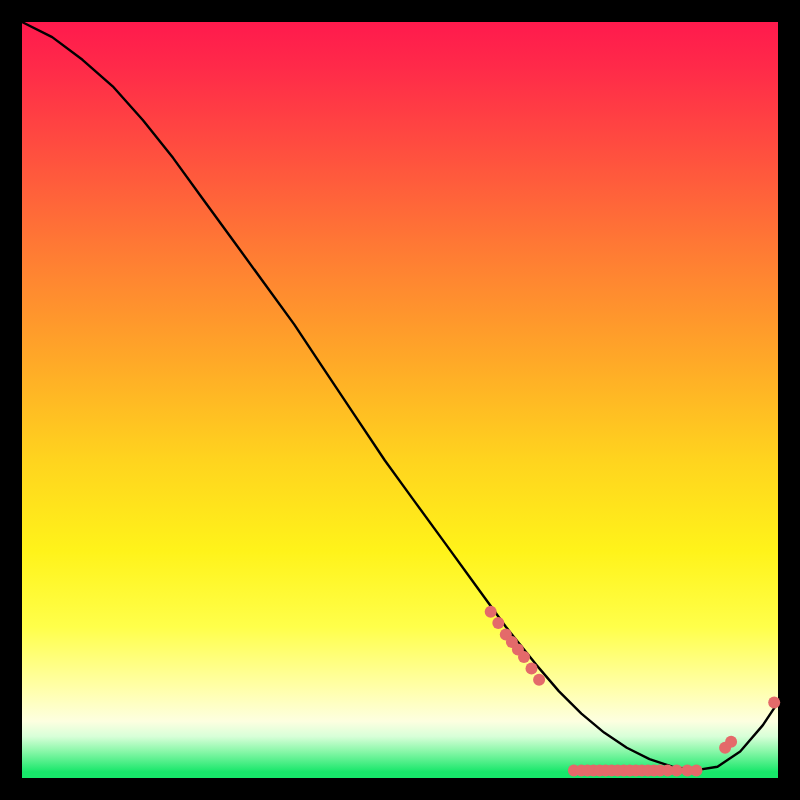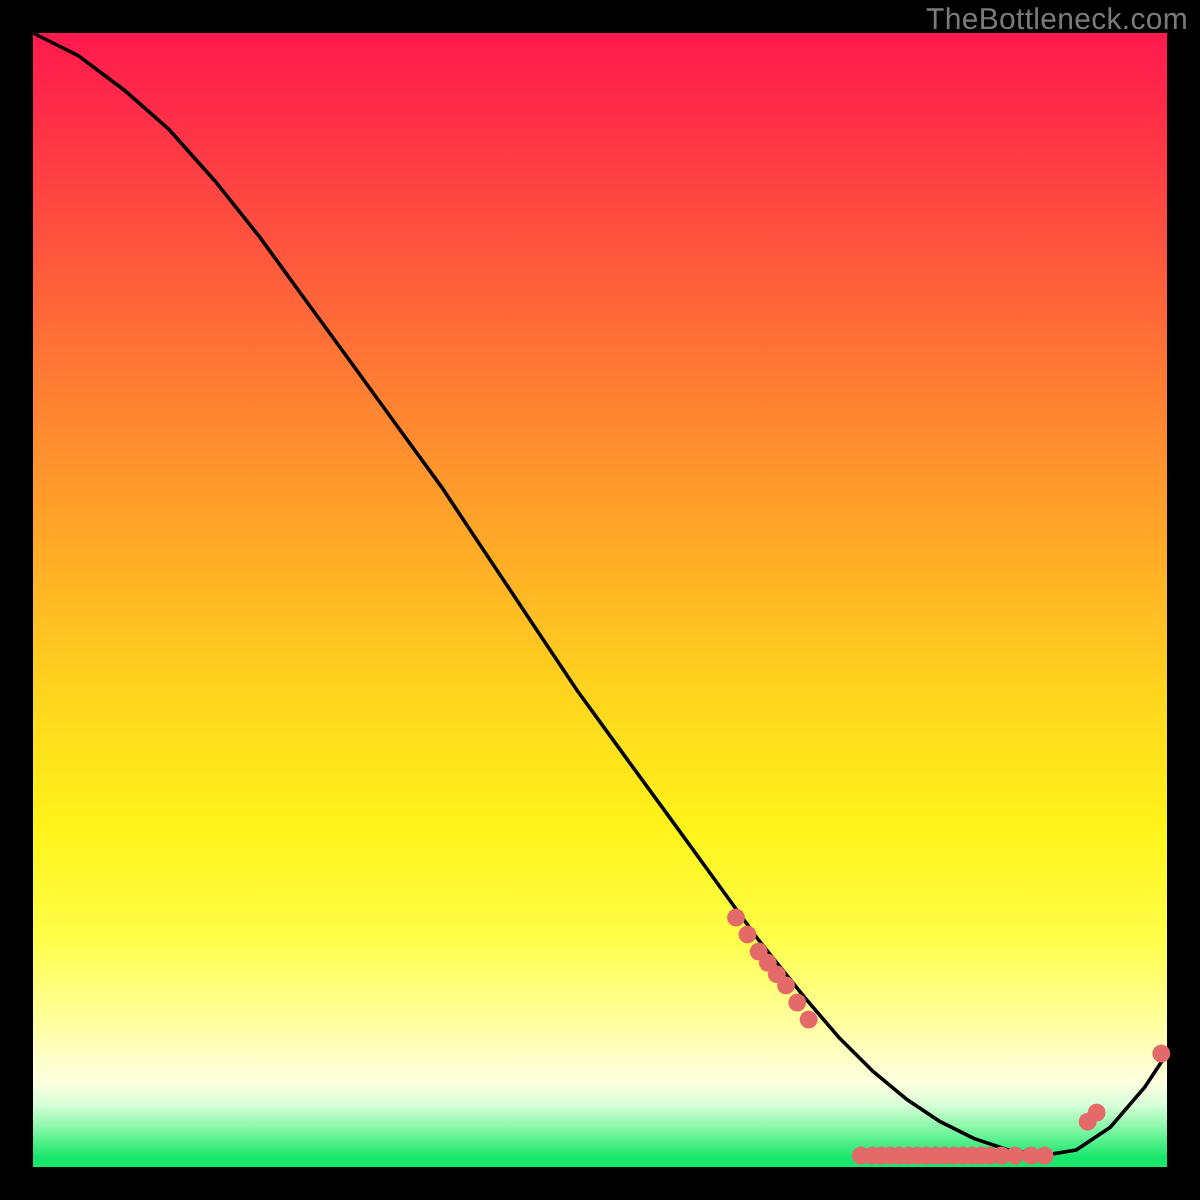--- a/index.html
+++ b/index.html
@@ -60,21 +60,20 @@
     color: #7a7a7a;
     font-size: 20px;
     letter-spacing: 0.2px;
     user-select: none;
   }
 </style>
 </head>
 <body>
 
 <div class="stage">
-  <div class="watermark">TheBottleneck.com</div>
 
   <div class="plot-area">
     <div class="gradient-fill"></div>
 
     <svg class="curve-svg" viewBox="0 0 756 756" preserveAspectRatio="none">
       <path fill="none" stroke="#000000" stroke-width="2.4" stroke-linecap="round" stroke-linejoin="round" d="M0.0 0.0 L30.2 15.1 L60.5 37.8 L90.7 64.3 L121.0 98.3 L151.2 136.1 L181.4 177.7 L211.7 219.2 L241.9 260.8 L272.2 302.4 L302.4 347.8 L332.6 393.1 L362.9 438.5 L393.1 480.1 L423.4 521.6 L453.6 563.2 L483.8 604.8 L514.1 642.6 L536.8 669.1 L559.4 691.7 L582.1 710.6 L604.8 725.8 L627.5 737.1 L650.2 744.7 L672.8 748.4 L695.5 744.7 L718.2 729.5 L740.9 703.1 L756.0 680.4"></path>
       <g>
           <circle cx="468.7" cy="589.7" r="6" fill="#e46a6a"></circle>
           <circle cx="476.3" cy="601.0" r="6" fill="#e46a6a"></circle>
           <circle cx="483.8" cy="612.4" r="6" fill="#e46a6a"></circle>

